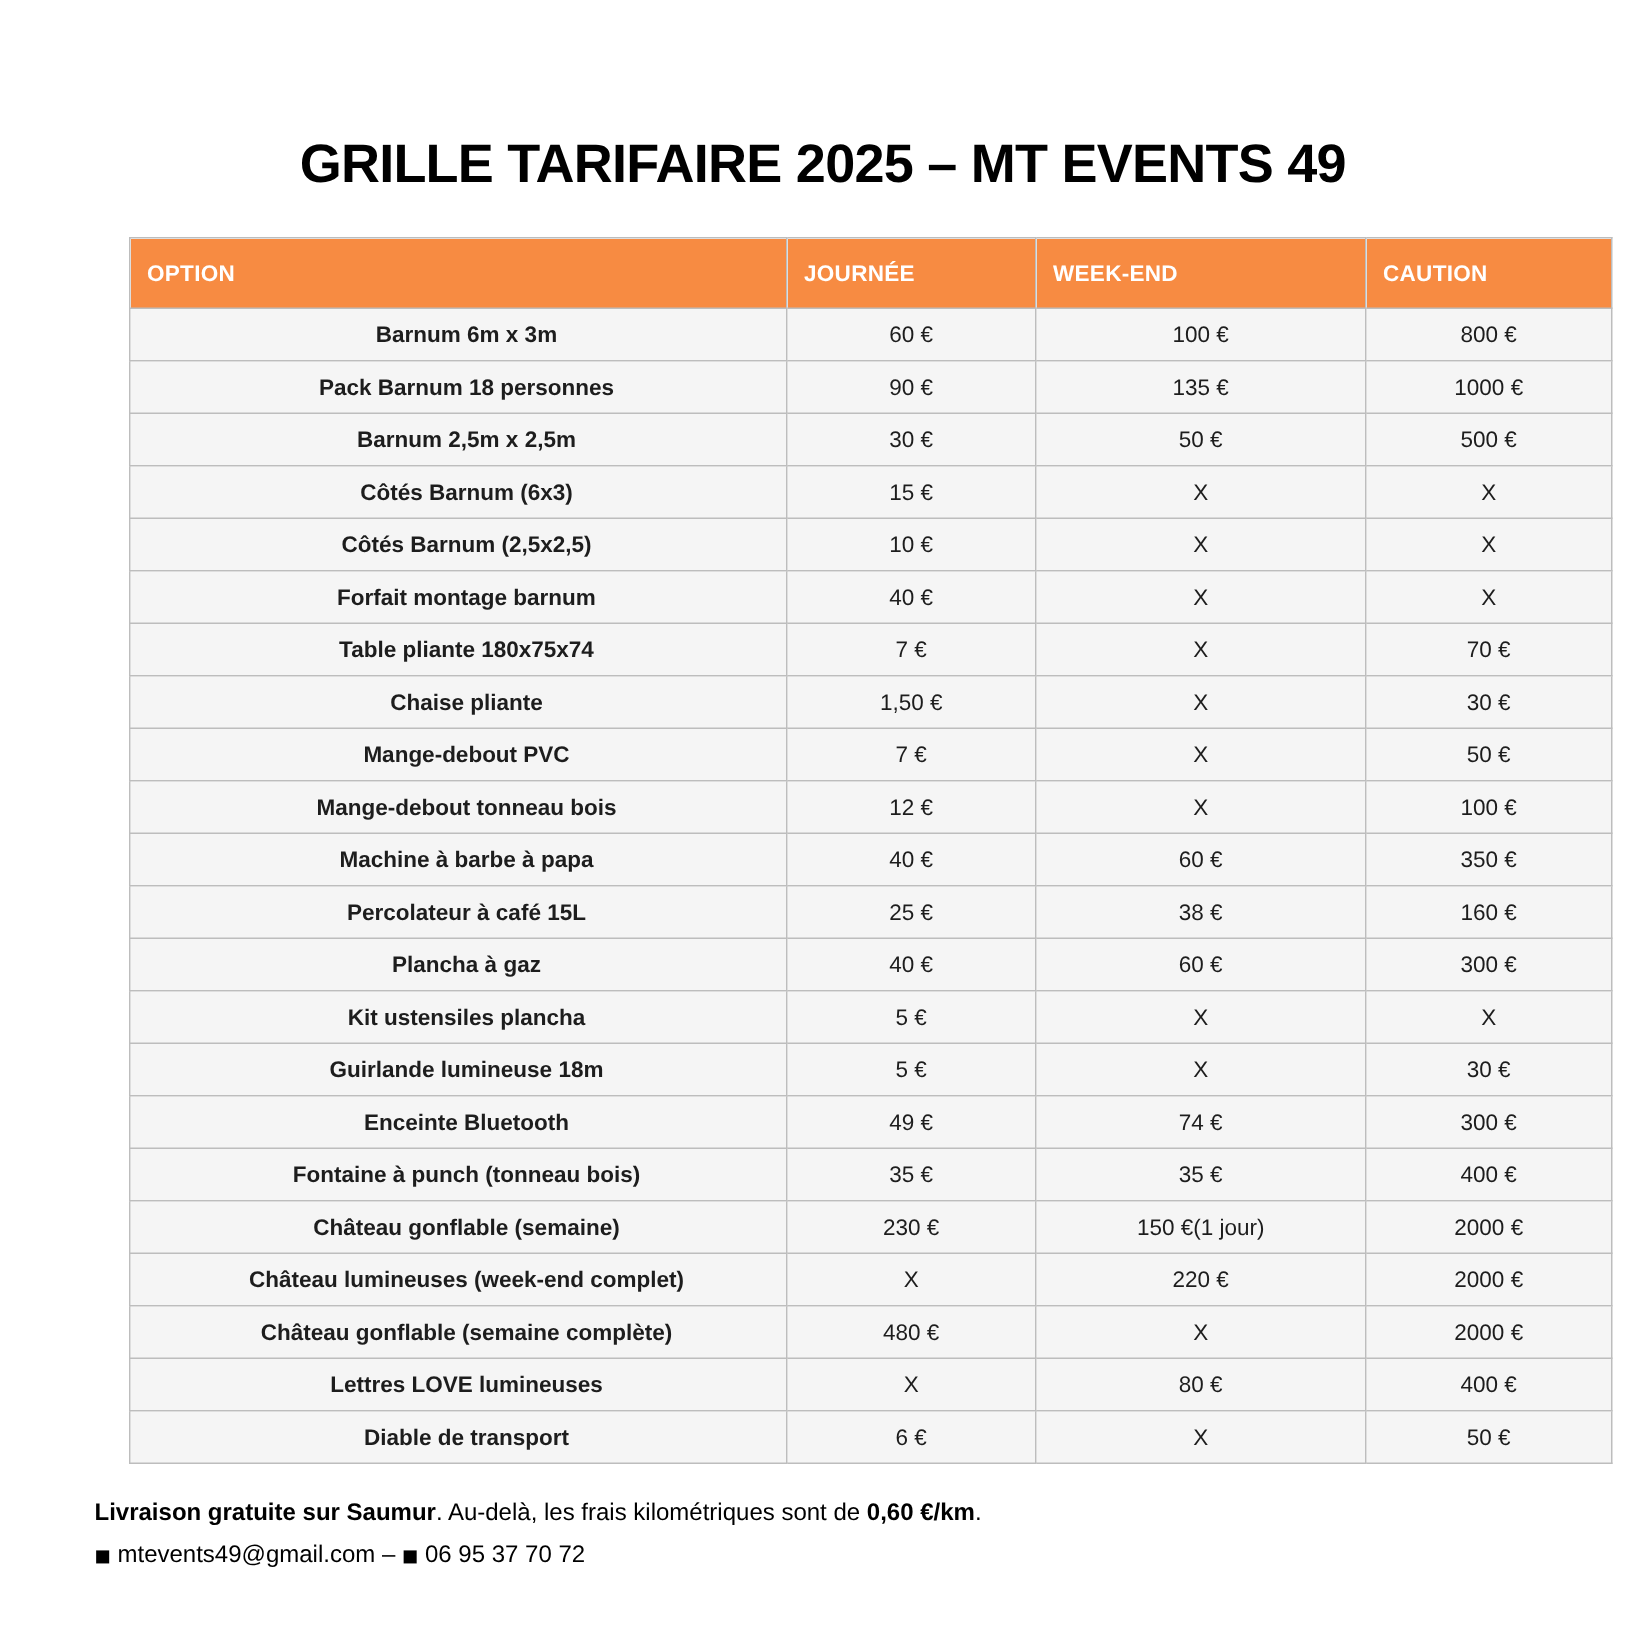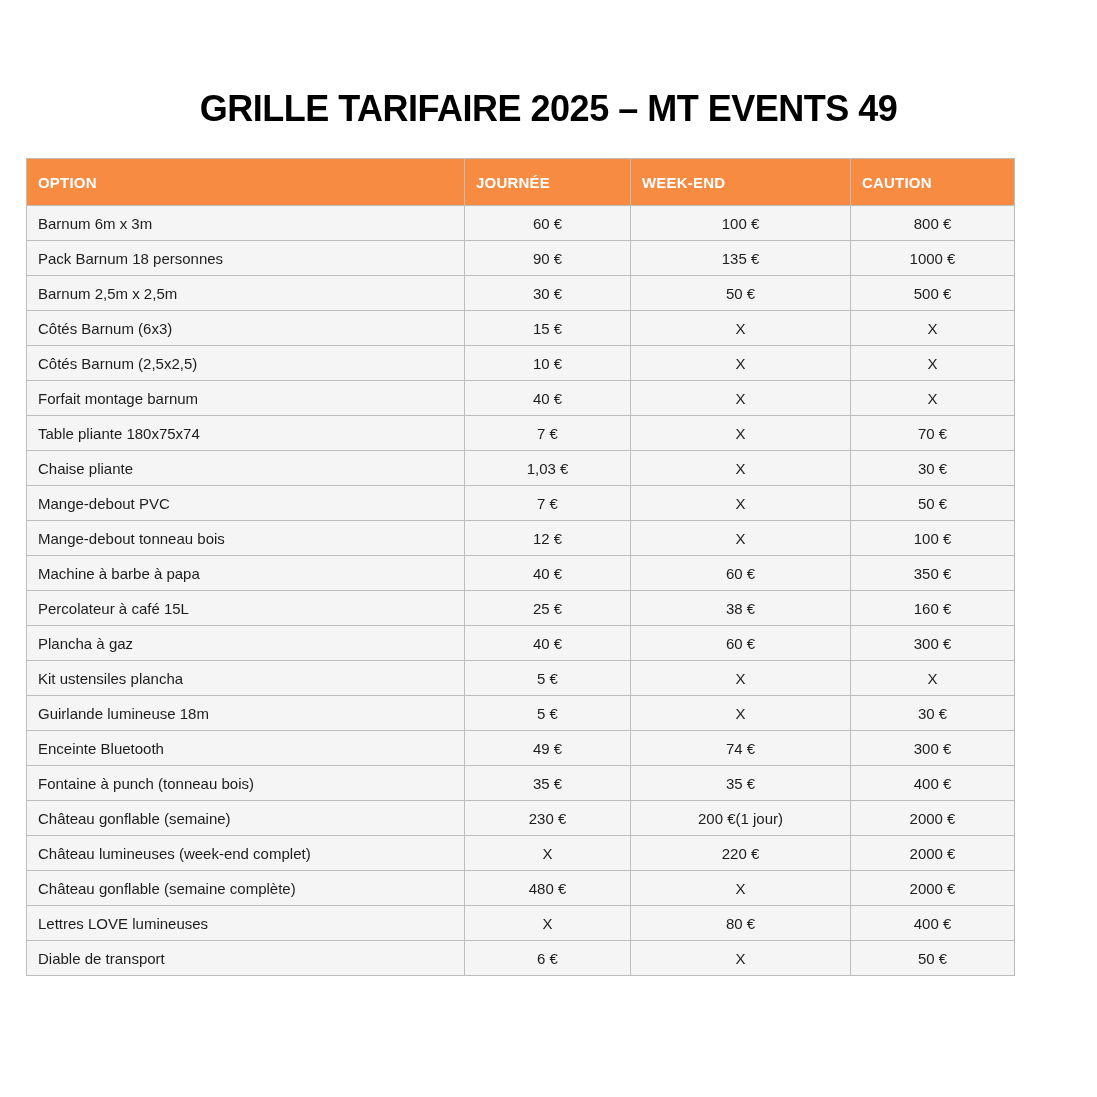--- a/index.html
+++ b/index.html
@@ -23,21 +23,21 @@
     line-height: 1;
     font-weight: 700;
     letter-spacing: -0.5px;
     color: #000000;
     white-space: nowrap;
   }
   table.pricing-table {
     border-collapse: collapse;
     table-layout: fixed;
     width: 988px;
-    margin: 31px 0 0 26px;
+    margin: 31px 0 0 86px;
     border: 1px solid var(--border-outer, #a6a6a6);
   }
   table.pricing-table th,
   table.pricing-table td {
     border: 1px solid var(--border, #bdbdbd);
     overflow: hidden;
     white-space: nowrap;
   }
   table.pricing-table thead th {
     background: var(--header-bg, #f78b42);
@@ -50,22 +50,23 @@
     letter-spacing: 0.2px;
   }
   table.pricing-table tbody td {
     background: var(--row-bg, #f5f5f5);
     height: 34px;
     font-size: 15px;
     color: #1d1d1d;
     padding: 0;
   }
   table.pricing-table tbody td.col-option {
-    text-align: left;
+    text-align: center;
     padding-left: 11px;
+    font-weight: bold;
   }
   table.pricing-table tbody td.col-num {
     text-align: center;
   }
   .footer {
     margin: 19px 0 0 63px;
     font-size: 16px;
     line-height: 28px;
     color: #000000;
   }
@@ -139,21 +140,21 @@
         <td class="col-num">X</td>
       </tr>
       <tr>
         <td class="col-option">Table pliante 180x75x74</td>
         <td class="col-num">7 €</td>
         <td class="col-num">X</td>
         <td class="col-num">70 €</td>
       </tr>
       <tr>
         <td class="col-option">Chaise pliante</td>
-        <td class="col-num">1,03 €</td>
+        <td class="col-num">1,50 €</td>
         <td class="col-num">X</td>
         <td class="col-num">30 €</td>
       </tr>
       <tr>
         <td class="col-option">Mange-debout PVC</td>
         <td class="col-num">7 €</td>
         <td class="col-num">X</td>
         <td class="col-num">50 €</td>
       </tr>
       <tr>
@@ -200,21 +201,21 @@
       </tr>
       <tr>
         <td class="col-option">Fontaine à punch (tonneau bois)</td>
         <td class="col-num">35 €</td>
         <td class="col-num">35 €</td>
         <td class="col-num">400 €</td>
       </tr>
       <tr>
         <td class="col-option">Château gonflable (semaine)</td>
         <td class="col-num">230 €</td>
-        <td class="col-num">200 €(1 jour)</td>
+        <td class="col-num">150 €(1 jour)</td>
         <td class="col-num">2000 €</td>
       </tr>
       <tr>
         <td class="col-option">Château lumineuses (week-end complet)</td>
         <td class="col-num">X</td>
         <td class="col-num">220 €</td>
         <td class="col-num">2000 €</td>
       </tr>
       <tr>
         <td class="col-option">Château gonflable (semaine complète)</td>
@@ -231,13 +232,19 @@
       <tr>
         <td class="col-option">Diable de transport</td>
         <td class="col-num">6 €</td>
         <td class="col-num">X</td>
         <td class="col-num">50 €</td>
       </tr>
     </tbody>
 </table>
 
 <div class="footer">
+  <p><span class="b">Livraison gratuite sur Saumur</span><span>. Au-delà, les frais kilométriques sont de </span><span class="b">0,60 €/km</span><span>.</span></p>
+  <p><span class="sq-icon">■</span>
+    <span>mtevents49@gmail.com</span>
+    <span>–</span>
+    <span class="sq-icon">■</span>
+    <span>06 95 37 70 72</span></p>
 </div>
 
 </body></html>

